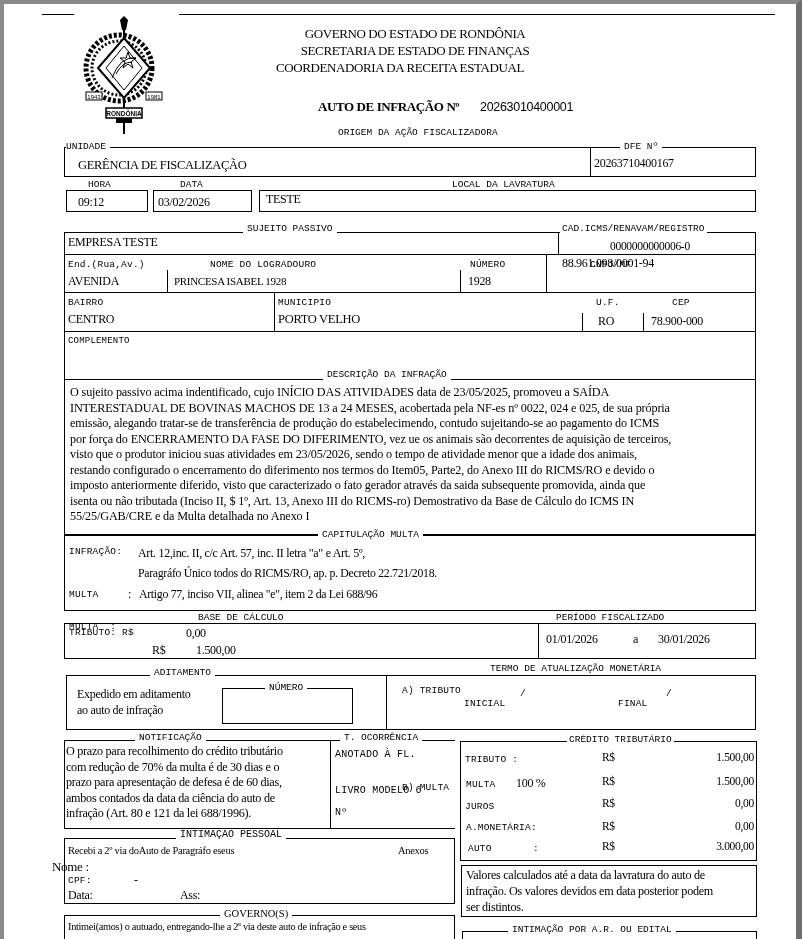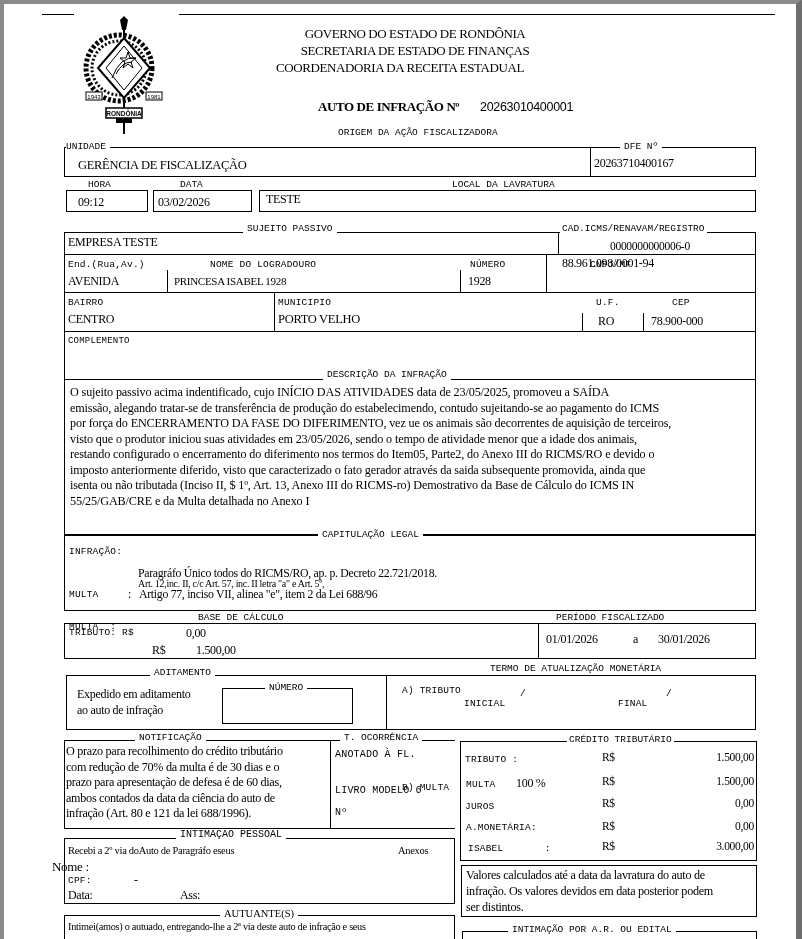--- a/index.html
+++ b/index.html
@@ -116,34 +116,35 @@
 <div class="abs serif" style="left:651px;top:314px;">78.900-000</div>
 
 <div class="hline" style="left:64px;top:331px;width:692px;"></div>
 <div class="abs mono" style="left:68px;top:336px;font-size:9px;">COMPLEMENTO</div>
 <div class="abs serif" style="left:68px;top:352px;"></div>
 
 <div class="box" style="left:64px;top:379px;width:692px;height:156px;"></div>
 <div class="legend" style="left:323px;top:370px;">DESCRIÇÃO DA INFRAÇÃO</div>
 <div class="abs desc" style="left:70px;top:385px;width:684px;">
   <div>O sujeito passivo acima indentificado, cujo INÍCIO DAS ATIVIDADES data de 23/05/2025, promoveu a SAÍDA</div>
+  <div>INTERESTADUAL DE BOVINAS MACHOS DE 13 a 24 MESES, acobertada pela NF-es nº 0022, 024 e 025, de sua própria</div>
   <div>emissão, alegando tratar-se de transferência de produção do estabelecimendo, contudo sujeitando-se ao pagamento do ICMS</div>
   <div>por força do ENCERRAMENTO DA FASE DO DIFERIMENTO, vez ue os animais são decorrentes de aquisição de terceiros,</div>
   <div>visto que o produtor iniciou suas atividades em 23/05/2026, sendo o tempo de atividade menor que a idade dos animais,</div>
   <div>restando configurado o encerramento do diferimento nos termos do Item05, Parte2, do Anexo III do RICMS/RO e devido o</div>
   <div>imposto anteriormente diferido, visto que caracterizado o fato gerador através da saida subsequente promovida, ainda que</div>
   <div>isenta ou não tributada (Inciso II, $ 1º, Art. 13, Anexo III do RICMS-ro) Demostrativo da Base de Cálculo do ICMS IN</div>
   <div>55/25/GAB/CRE e da Multa detalhada no Anexo I</div>
 </div>
 
 <div class="box" style="left:64px;top:535px;width:692px;height:76px;"></div>
 <div class="hline" style="left:64px;top:535px;width:692px;"></div>
-<div class="legend" style="left:318px;top:530px;">CAPITULAÇÃO LEGAL</div>
+<div class="legend" style="left:318px;top:530px;">CAPITULAÇÃO MULTA</div>
 <div class="abs mono" style="left:69px;top:546px;">INFRAÇÃO:</div>
-<div class="abs serif" style="left:138px;top:578px;font-size:10px;">Art. 12,inc. II, c/c Art. 57, inc. II letra "a" e Art. 5º,</div>
+<div class="abs serif" style="left:138px;top:546px;font-size:12px;">Art. 12,inc. II, c/c Art. 57, inc. II letra "a" e Art. 5º,</div>
 <div class="abs serif" style="left:138px;top:566px;font-size:11.8px;">Paragráfo Único todos do RICMS/RO, ap. p. Decreto 22.721/2018.</div>
 <div class="abs mono" style="left:69px;top:589px;">MULTA</div>
 <div class="abs serif" style="left:128px;top:587px;">:</div>
 <div class="abs serif" style="left:139px;top:587px;font-size:11.8px;">Artigo 77, inciso VII, alinea "e", item 2 da Lei 688/96</div>
 
 <div class="box" style="left:64px;top:623px;width:692px;height:36px;border-bottom:1px solid #000;"></div>
 <div class="hline" style="left:64px;top:623px;width:692px;"></div>
 <div class="legend" style="left:194px;top:613px;">BASE DE CÁLCULO</div>
 <div class="abs mono" style="left:69px;top:627px;">TRIBUTO: R$</div>
 <div class="abs serif" style="left:186px;top:626px;">0,00</div>
@@ -202,21 +203,21 @@
 <div class="abs serif right" style="left:660px;top:775px;width:94px;font-size:11.5px;">1.500,00</div>
 
 <div class="abs mono" style="left:465px;top:801px;">JUROS</div>
 <div class="abs serif" style="left:602px;top:797px;font-size:11.5px;">R$</div>
 <div class="abs serif right" style="left:660px;top:797px;width:94px;font-size:11.5px;">0,00</div>
 
 <div class="abs mono" style="left:466px;top:822px;text-align:center;">A.MONETÁRIA:</div>
 <div class="abs serif" style="left:602px;top:820px;font-size:11.5px;">R$</div>
 <div class="abs serif right" style="left:660px;top:820px;width:94px;font-size:11.5px;">0,00</div>
 
-<div class="abs mono" style="left:468px;top:843px;white-space:pre;">ISABEL       :</div>
+<div class="abs mono" style="left:468px;top:843px;white-space:pre;">AUTO       :</div>
 <div class="abs serif" style="left:602px;top:840px;font-size:11.5px;">R$</div>
 <div class="abs serif right" style="left:660px;top:840px;width:94px;font-size:11.5px;">3.000,00</div>
 
 <div class="abs" style="left:461px;top:865px;width:296px;height:52px;border:1px solid #000;"></div>
 <div class="abs serif" style="left:466px;top:867px;line-height:16px;font-size:12.2px;">
   <div>Valores calculados até a data da lavratura do auto de</div>
   <div>infração. Os valores devidos em data posterior podem</div>
   <div>ser distintos.</div>
 </div>
 
@@ -226,18 +227,18 @@
 <div class="abs serif" style="left:68px;top:845px;font-size:10.5px;">Recebi a 2º via doAuto de Paragráfo eseus</div>
 <div class="abs serif" style="left:398px;top:845px;font-size:10.5px;">Anexos</div>
 <div class="abs serif" style="left:52px;top:859px;font-size:13px;">Nome :</div>
 <div class="abs mono" style="left:68px;top:875px;">CPF:</div>
 <div class="abs serif" style="left:134px;top:873px;">-</div>
 <div class="abs serif" style="left:68px;top:888px;font-size:12px;">Data:</div>
 <div class="abs serif" style="left:180px;top:888px;font-size:12px;">Ass:</div>
 
 <div class="box" style="left:64px;top:915px;width:391px;height:30px;"></div>
 <div class="hline" style="left:64px;top:915px;width:391px;"></div>
-<div class="legend" style="left:220px;top:909px;font-family:'Liberation Serif',serif;font-size:10.5px;">AUTUANTE(S)</div>
+<div class="legend" style="left:220px;top:909px;font-family:'Liberation Serif',serif;font-size:10.5px;">GOVERNO(S)</div>
 <div class="abs serif" style="left:68px;top:921px;font-size:10.3px;">Intimei(amos) o autuado, entregando-lhe a 2ª via deste auto de infração e seus</div>
 
 <div class="box" style="left:462px;top:931px;width:295px;height:20px;"></div>
 <div class="hline" style="left:462px;top:931px;width:295px;"></div>
 <div class="legend" style="left:508px;top:925px;">INTIMAÇÃO POR A.R. OU EDITAL</div>
 
 </body></html>

